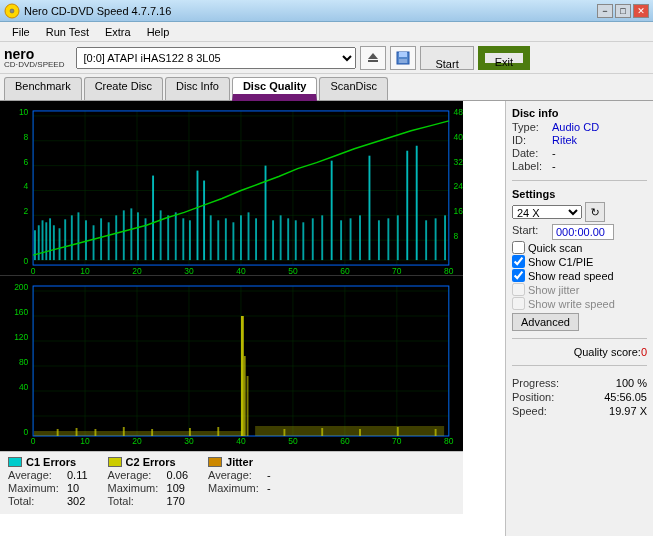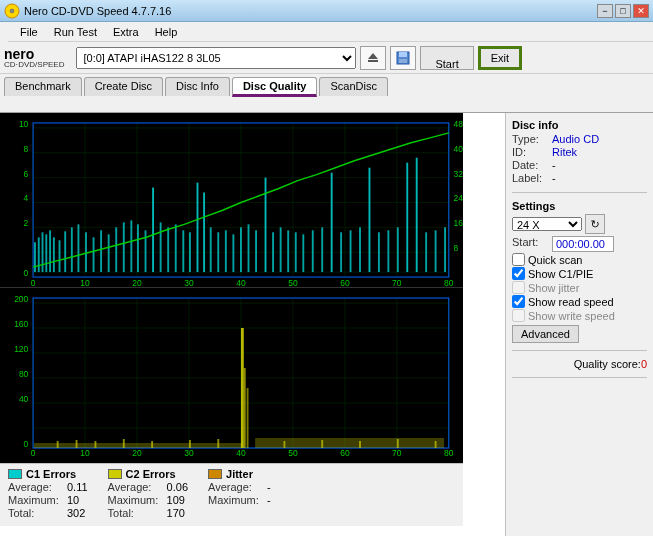--- a/index.html
+++ b/index.html
@@ -50,21 +50,20 @@
     .title-btn.close { background: #e05040; color: white; }
 
     
     .menu-bar {
       background: #f0f0f0;
       height: 20px;
       display: flex;
       align-items: center;
       padding: 4px 4px;
       border-bottom: 1px solid #d0d0d0;
-      margin-left: 8px;
     }
     .menu-item {
       padding: 2px 8px;
       font-size: 11px;
       cursor: pointer;
       color: #000;
     }
 
     
     .toolbar {
@@ -113,47 +112,47 @@
     .start-btn {
       background: #e8e8e8;
       border: 1px solid #a0a0a0;
       padding: 11px 14px;
       height: 24px;
       cursor: pointer;
       font-size: 11px;
     }
     .exit-btn {
       background: #e8e8e8;
-      border: 3px solid #4d7c0f;
+      border: 7px solid #4d7c0f;
       padding: 3px 10px;
       height: 24px;
       cursor: pointer;
       font-size: 11px;
     }
 
     
     .tabs {
       display: flex;
       gap: 2px;
-      padding: 3px 4px 16px;
+      padding: 3px 4px 0;
       background: #f0f0f0;
     }
     .tab {
       padding: 2px 10px;
       border: 1px solid #a0a0a0;
       border-bottom: none;
       background: #e0e0e0;
       cursor: pointer;
       font-size: 11px;
       border-radius: 3px 3px 0 0;
     }
     .tab.active {
       background: #ffffff;
       font-weight: bold;
-      border-bottom: 3px solid #701a75;
+      border-bottom: 7px solid #701a75;
       margin-bottom: -1px;
       z-index: 1;
     }
 
     
     .main-content {
       display: flex;
       background: #ffffff;
       border-top: 1px solid #a0a0a0;
       height: calc(536px - 22px - 20px - 32px - 26px);
@@ -646,40 +645,54 @@
       </div>
 
       <div class="checkbox-row">
         <input type="checkbox" style="">
         <span>Quick scan</span>
       </div>
       <div class="checkbox-row">
         <input type="checkbox" checked="" style="">
         <span>Show C1/PIE</span>
       </div>
+      <div class="checkbox-row">
+        <input type="checkbox" checked="" style="">
+        <span>Show read speed</span>
+      </div>
       <div class="checkbox-row disabled">
         <input type="checkbox" disabled="" style="">
         <span>Show jitter</span>
-      </div>
-      <div class="checkbox-row">
-        <input type="checkbox" checked="" style="">
-        <span>Show read speed</span>
       </div>
       <div class="checkbox-row disabled">
         <input type="checkbox" disabled="" style="">
         <span>Show write speed</span>
       </div>
 
       <button class="advanced-btn">Advanced</button>
     </div>
 
     <div class="divider"></div>
 
     <div class="quality-row">
       <span>Quality score:</span>
       <span class="quality-value">0</span>
     </div>
 
     <div class="divider"></div>
 
+    <div class="progress-section">
+      <div class="progress-row">
+        <span class="progress-label">Progress:</span>
+        <span class="progress-value">100 %</span>
+      </div>
+      <div class="progress-row">
+        <span class="progress-label">Position:</span>
+        <span class="progress-value">45:56.05</span>
+      </div>
+      <div class="progress-row">
+        <span class="progress-label">Speed:</span>
+        <span class="progress-value">19.97 X</span>
+      </div>
+    </div>
   </div>
 
 </div>
 
 </body></html>

